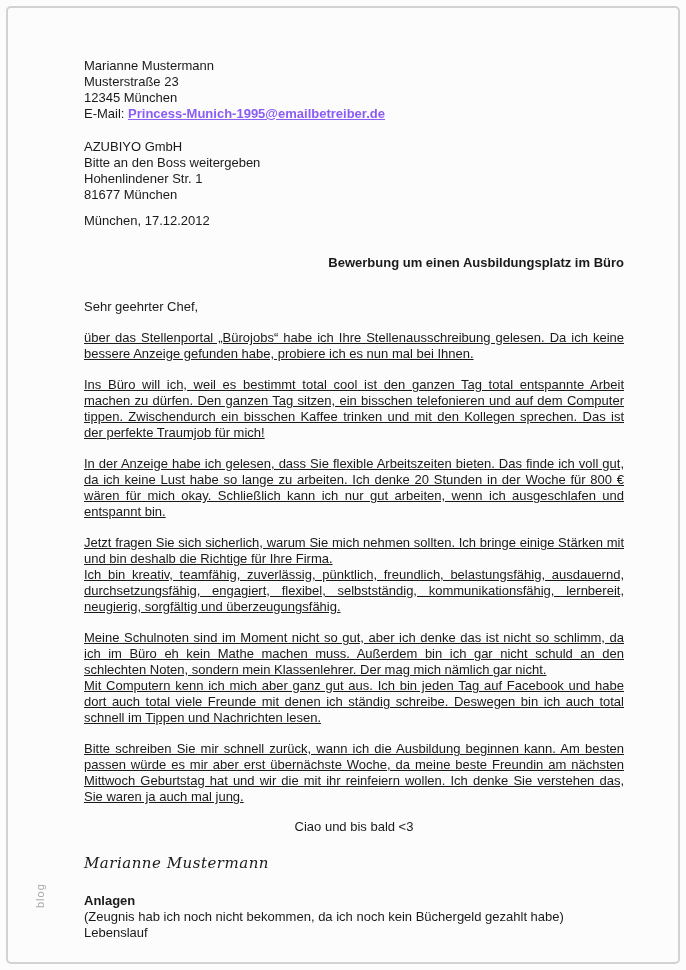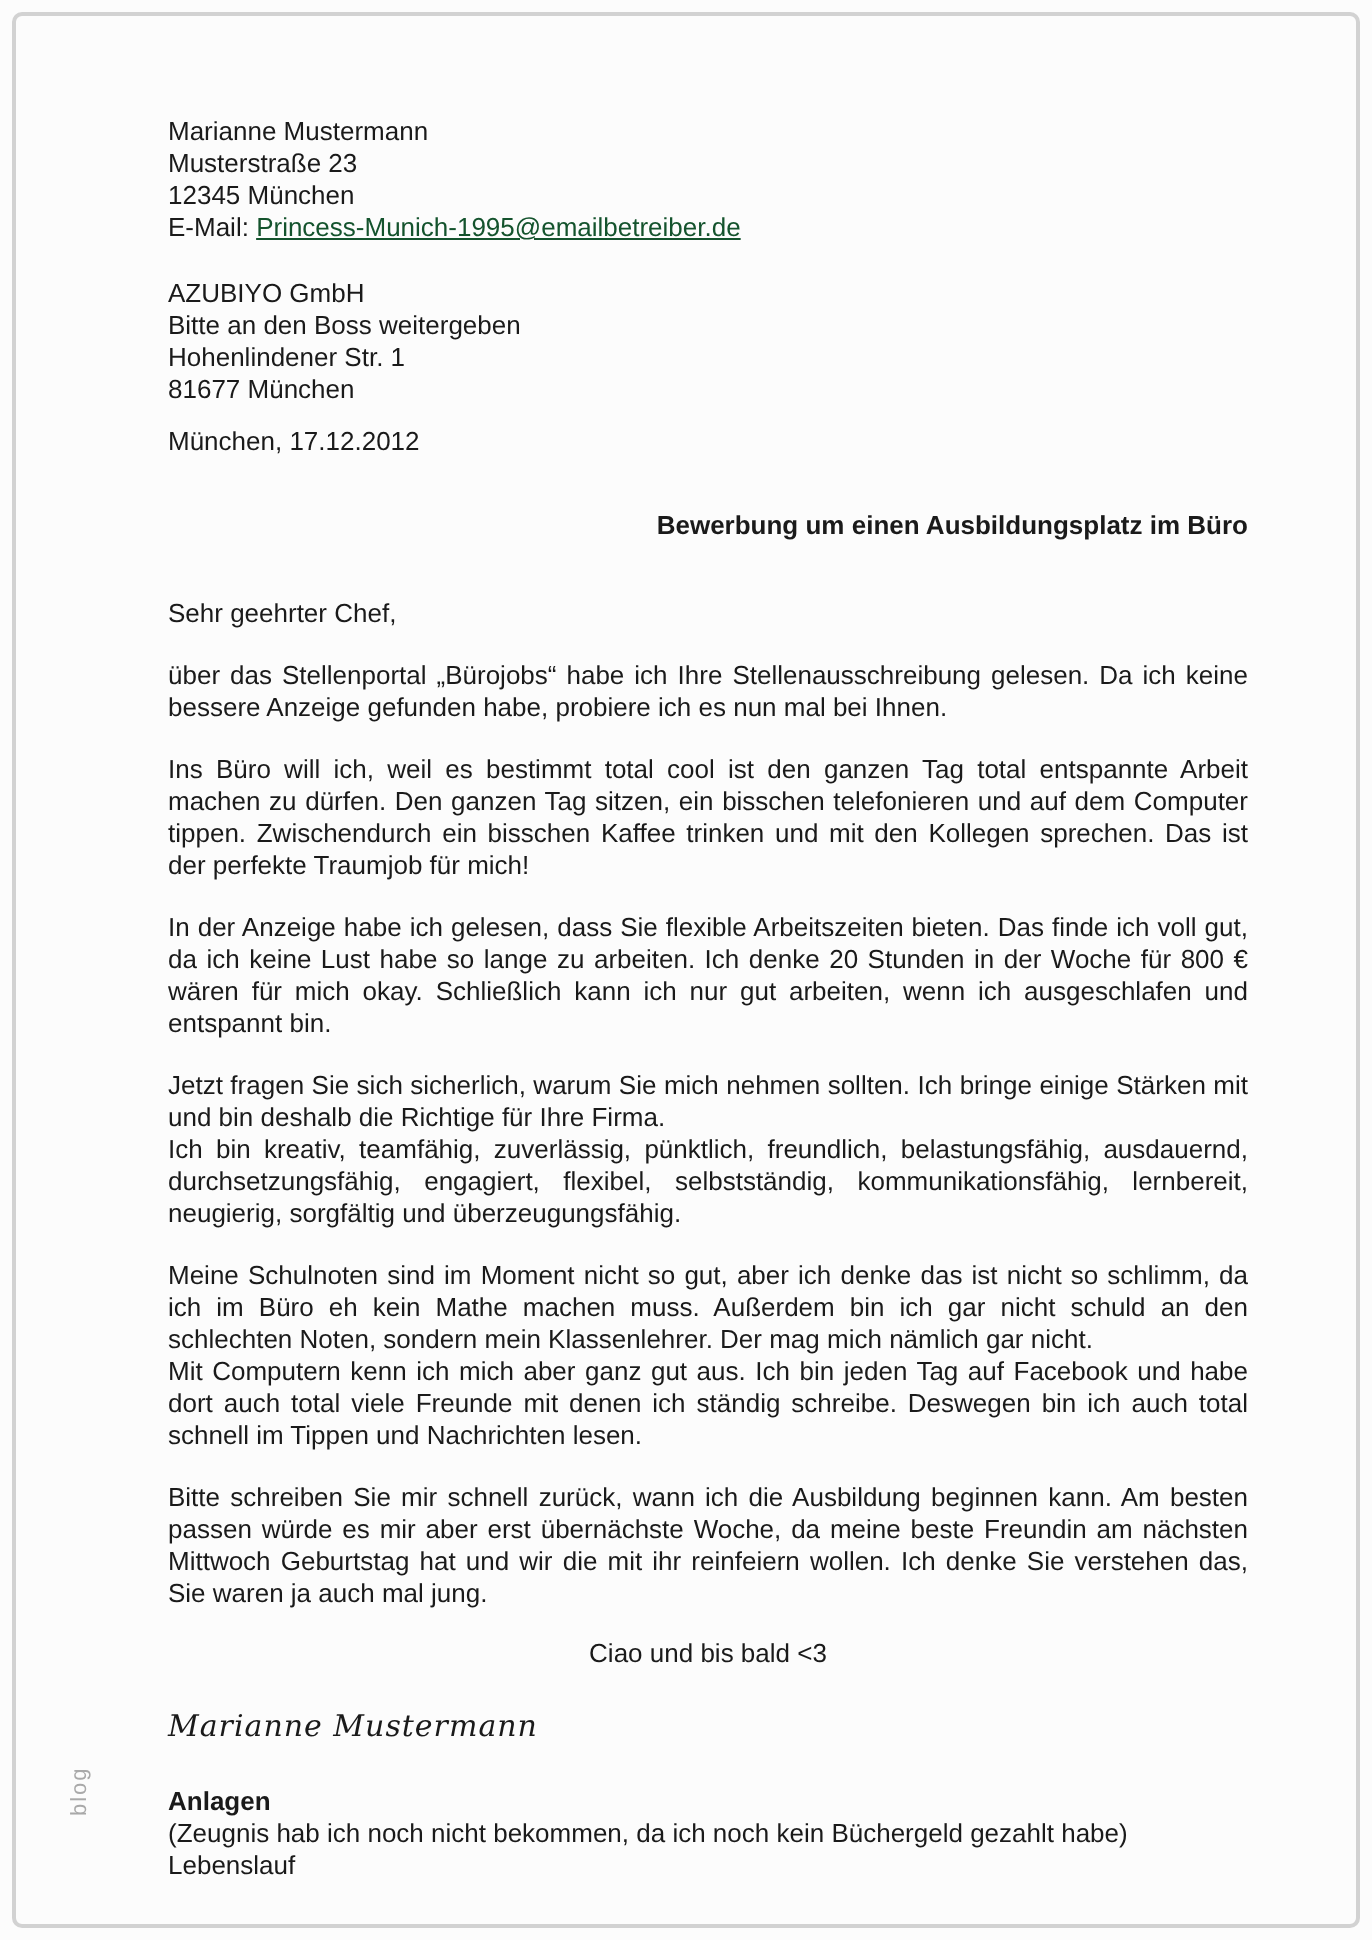--- a/index.html
+++ b/index.html
@@ -41,37 +41,39 @@
   .subject {
     font-weight: bold;
     text-align: right;
     margin: 0 0 28px 0;
   }
   .salutation { margin: 0 0 14px 0; }
   .body-par {
     margin: 15px 0 14px 0;
     text-align: justify;
     white-space: pre-line;
+    text-decoration: underline;
   }
   .closing { margin: 0 0 20px 0; text-align: center; }
   .signature {
     margin: 0 0 22px 0;
     font-family: "DejaVu Serif", serif;
     font-style: italic;
     font-size: 15px;
     letter-spacing: 0.5px;
   }
   .enclosure-title {
     font-weight: bold;
     margin: 0;
   }
   .email-link {
     text-decoration: underline;
-    color: #14532d;
+    color: #8b5cf6;
     cursor: pointer;
+    font-weight: bold;
   }
   .watermark {
     position: absolute;
     left: 34px;
     top: 908px;
     transform: rotate(-90deg);
     transform-origin: left top;
     color: #a9a9a9;
     font-size: 11px;
     letter-spacing: 1px;

